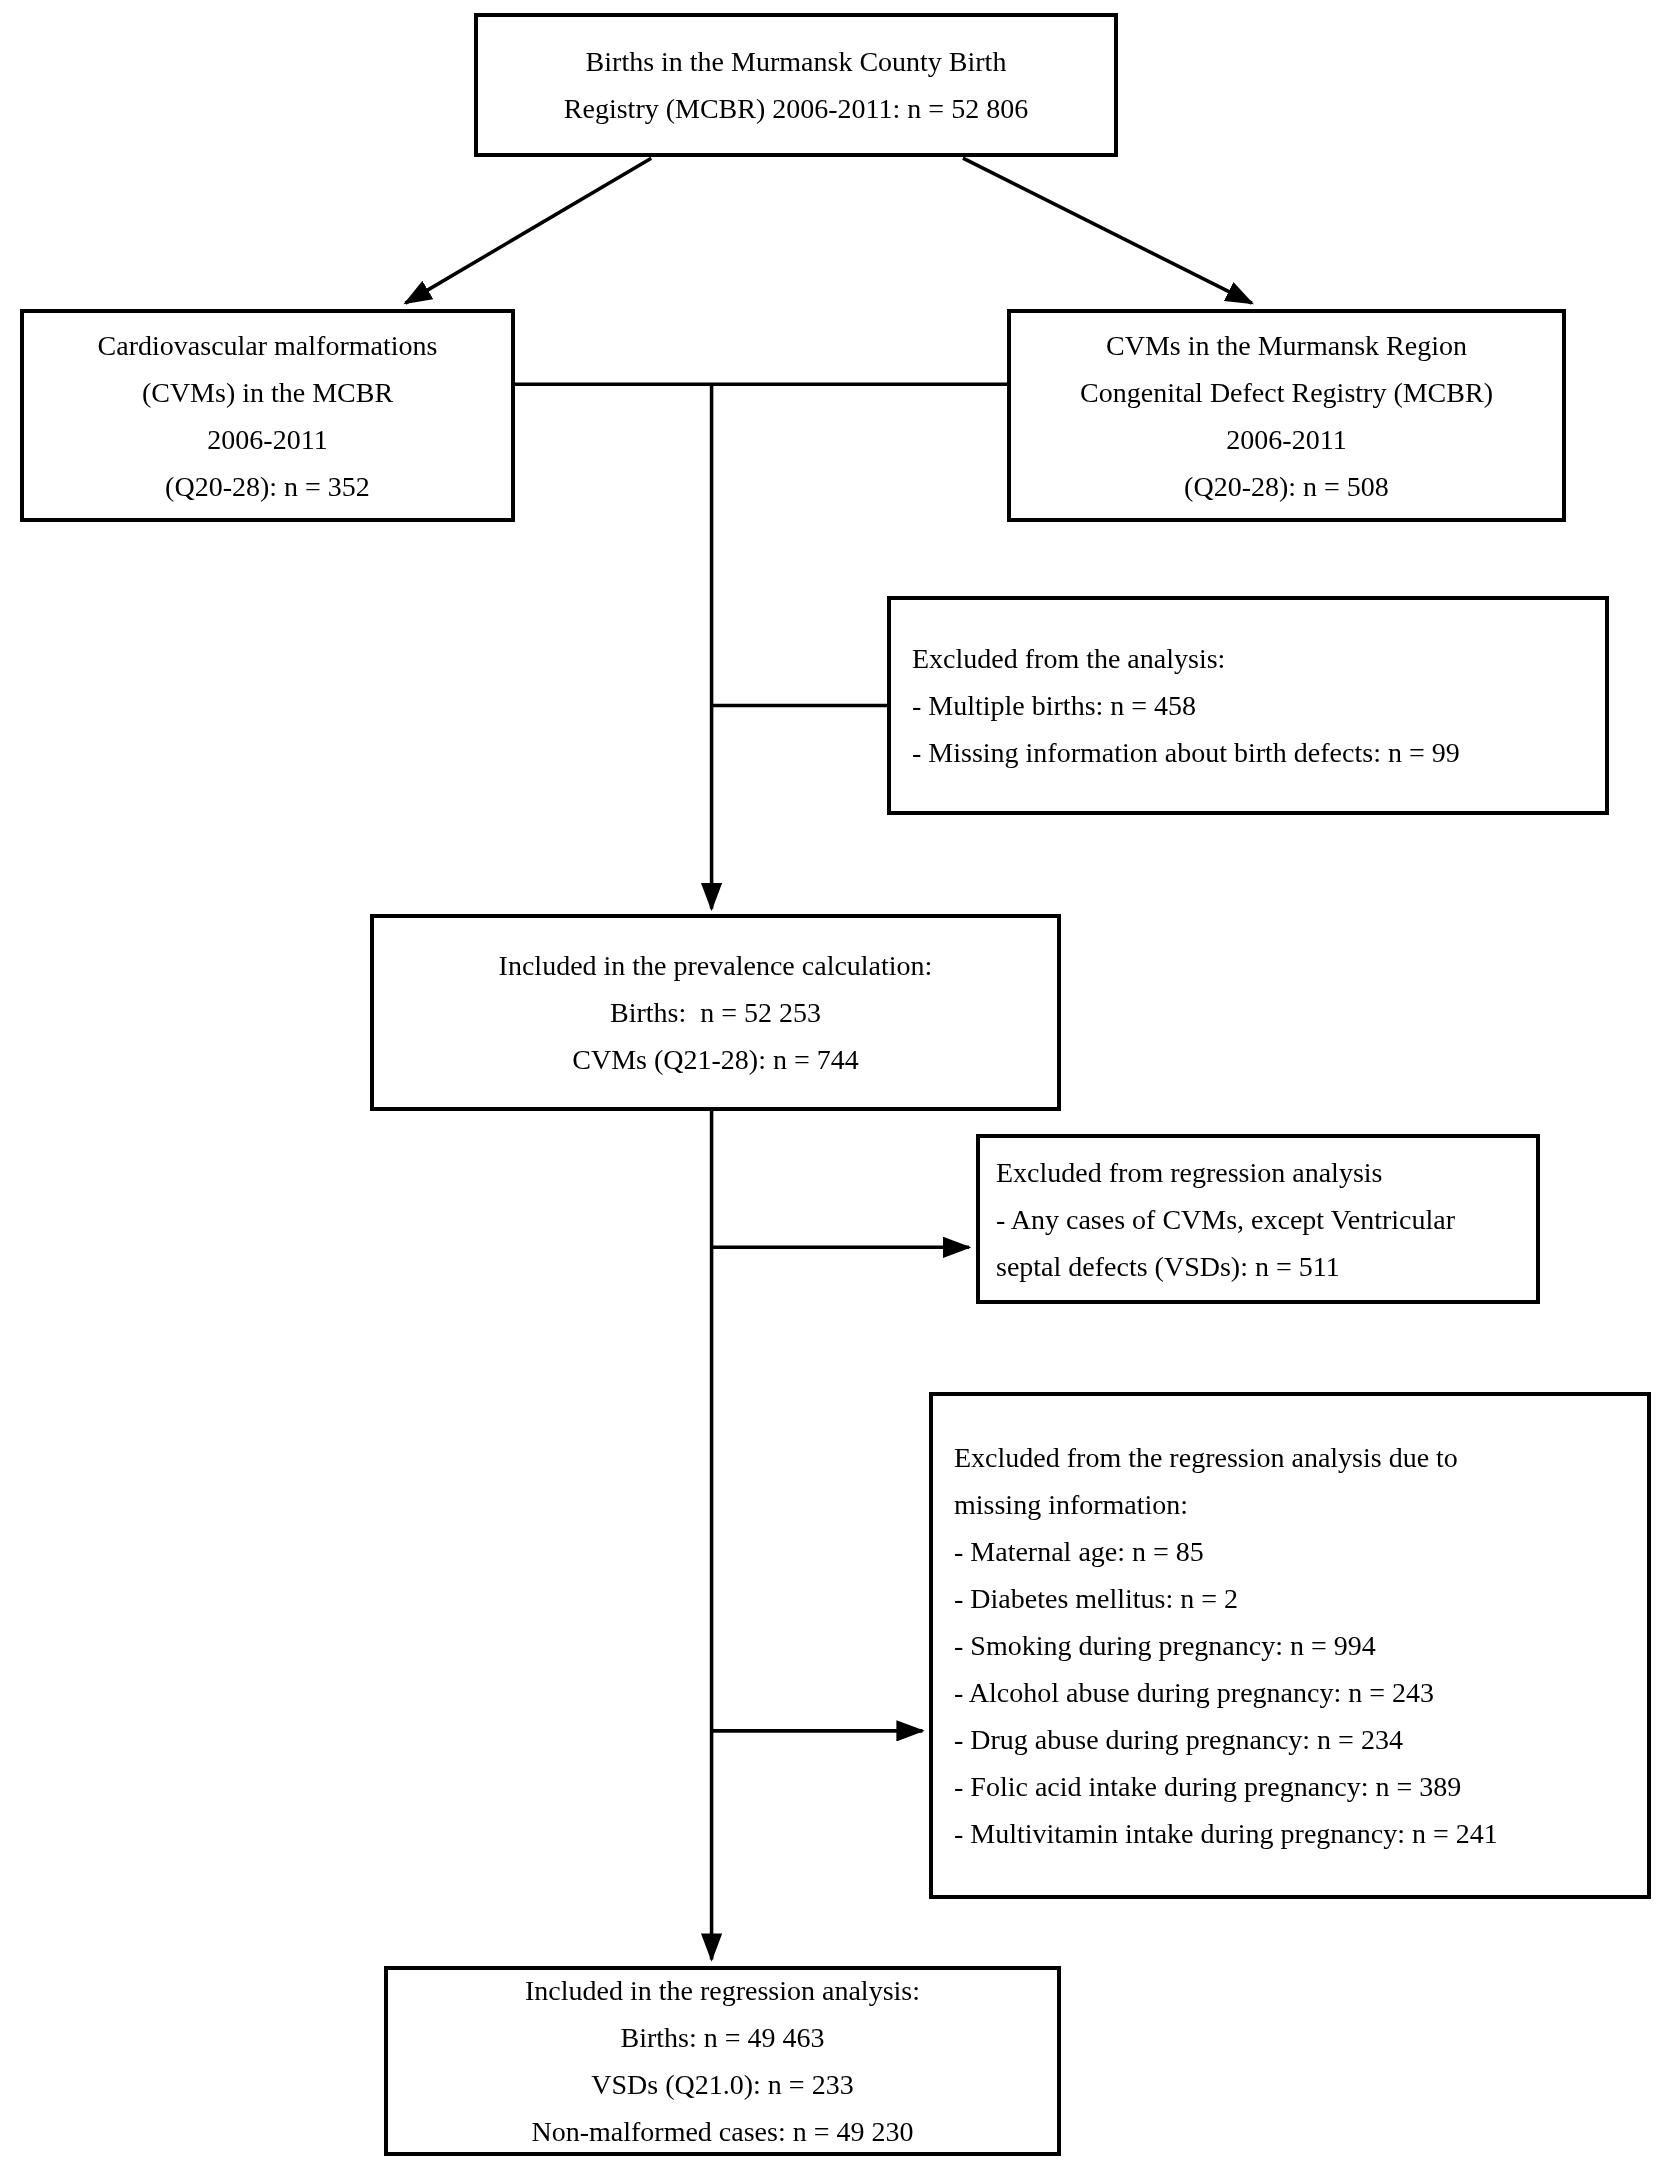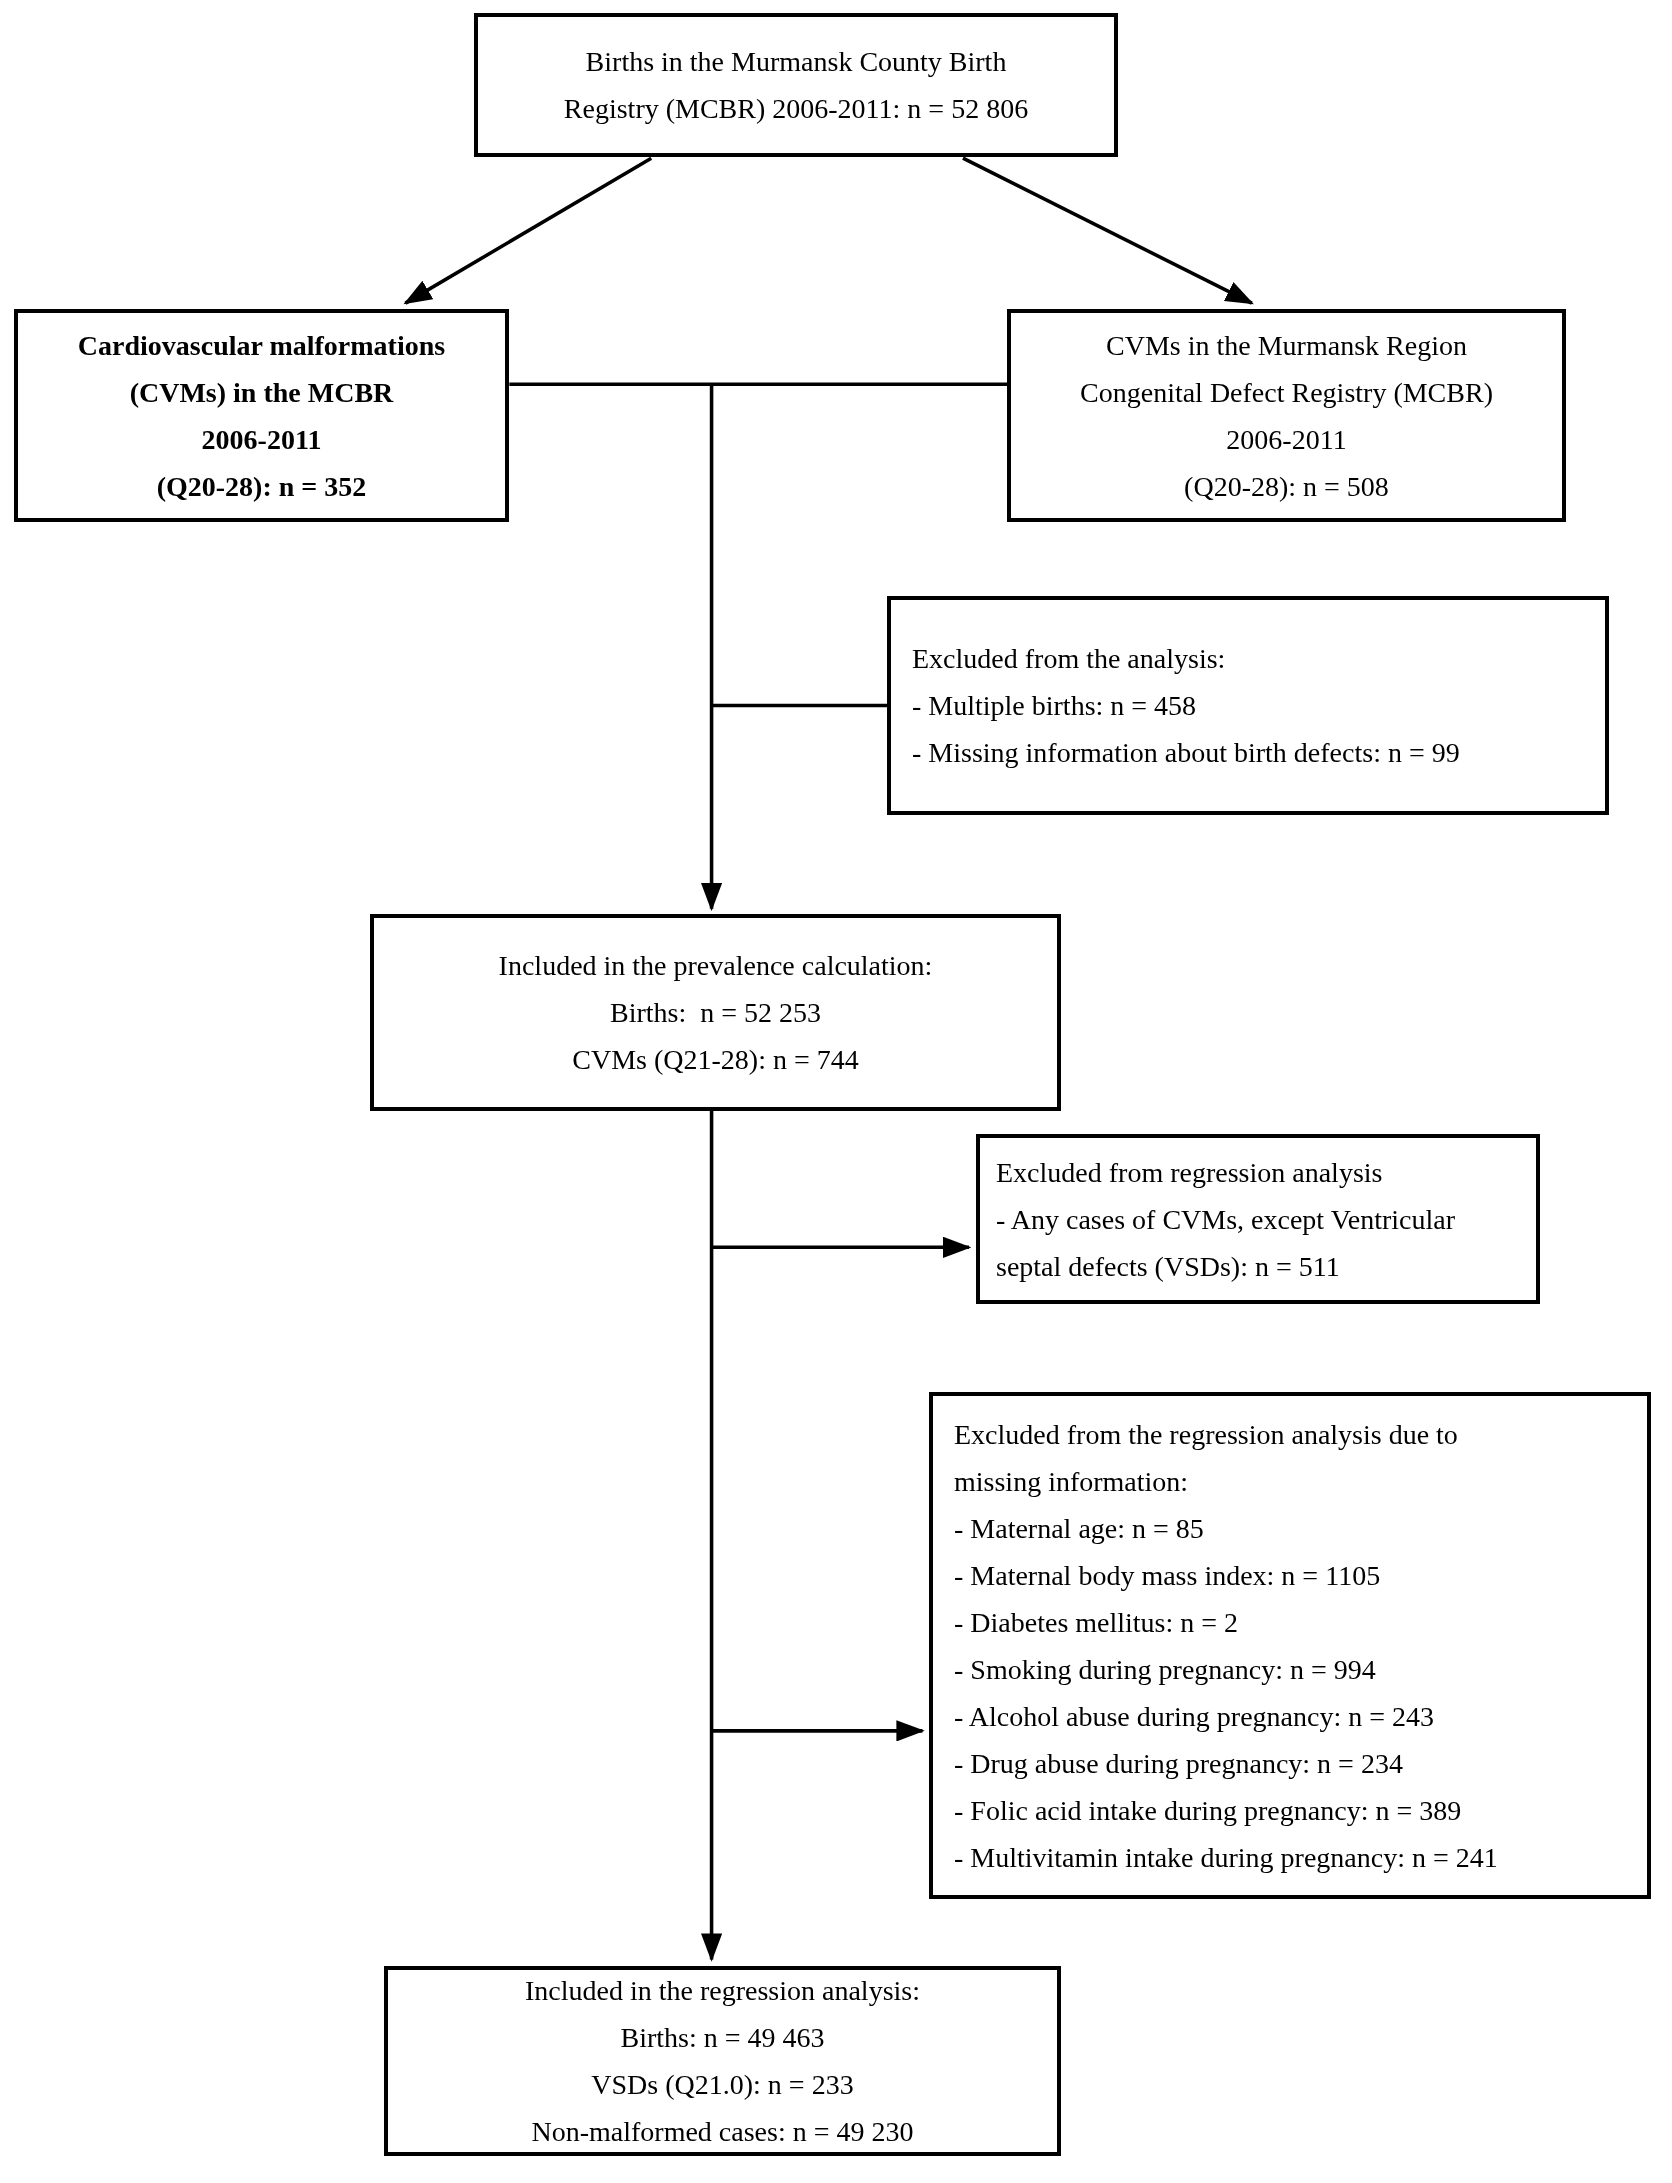--- a/index.html
+++ b/index.html
@@ -33,21 +33,21 @@
     color: #000000;
   }
   .box .text-line {
     white-space: pre-wrap;
   }
   .box.centered { text-align: center; align-items: center; }
   .box.left-aligned { text-align: left; padding-left: 21px; padding-right: 10px; }
 
   
   #box-births-mcbr        { left: 474px;  top: 12.7px;   width: 644px; height: 144px; }
-  #box-cvms-mcbr          { left: 14px;   top: 309px;  width: 495px;  height: 213px; font-weight: bold; }
+  #box-cvms-mcbr          { left: 20px;   top: 309px;  width: 495px;  height: 213px; }
   #box-cvms-mrcdr         { left: 1007px; top: 309px;  width: 559px; height: 213px; }
   #box-excluded-analysis  { left: 887px; top: 596px; width: 722px; height: 219px; }
   #box-prevalence         { left: 370px;  top: 914px; width: 691px; height: 197px; }
   #box-excluded-regression{ left: 976px; top: 1134px; width: 564px; height: 170px; padding-left: 16px; }
   #box-excluded-missing   { left: 929px; top: 1392px; width: 722px; height: 507px; }
   #box-regression         { left: 384px;  top: 1966px; width: 677px; height: 190px; }
 </style>
 </head>
 <body>
 
@@ -105,21 +105,20 @@
   <div class="box left-aligned" id="box-excluded-regression">
       <div class="text-line">Excluded from regression analysis</div>
       <div class="text-line">- Any cases of CVMs, except Ventricular</div>
       <div class="text-line">septal defects (VSDs): n = 511</div>
     </div>
 
   <div class="box left-aligned" id="box-excluded-missing">
       <div class="text-line">Excluded from the regression analysis due to</div>
       <div class="text-line">missing information:</div>
       <div class="text-line">- Maternal age: n = 85</div>
-      <div class="text-line">- Maternal body mass index: n = 1105</div>
       <div class="text-line">- Diabetes mellitus: n = 2</div>
       <div class="text-line">- Smoking during pregnancy: n = 994</div>
       <div class="text-line">- Alcohol abuse during pregnancy: n = 243</div>
       <div class="text-line">- Drug abuse during pregnancy: n = 234</div>
       <div class="text-line">- Folic acid intake during pregnancy: n = 389</div>
       <div class="text-line">- Multivitamin intake during pregnancy: n = 241</div>
     </div>
 
   <div class="box centered" id="box-regression">
       <div class="text-line">Included in the regression analysis:</div>

